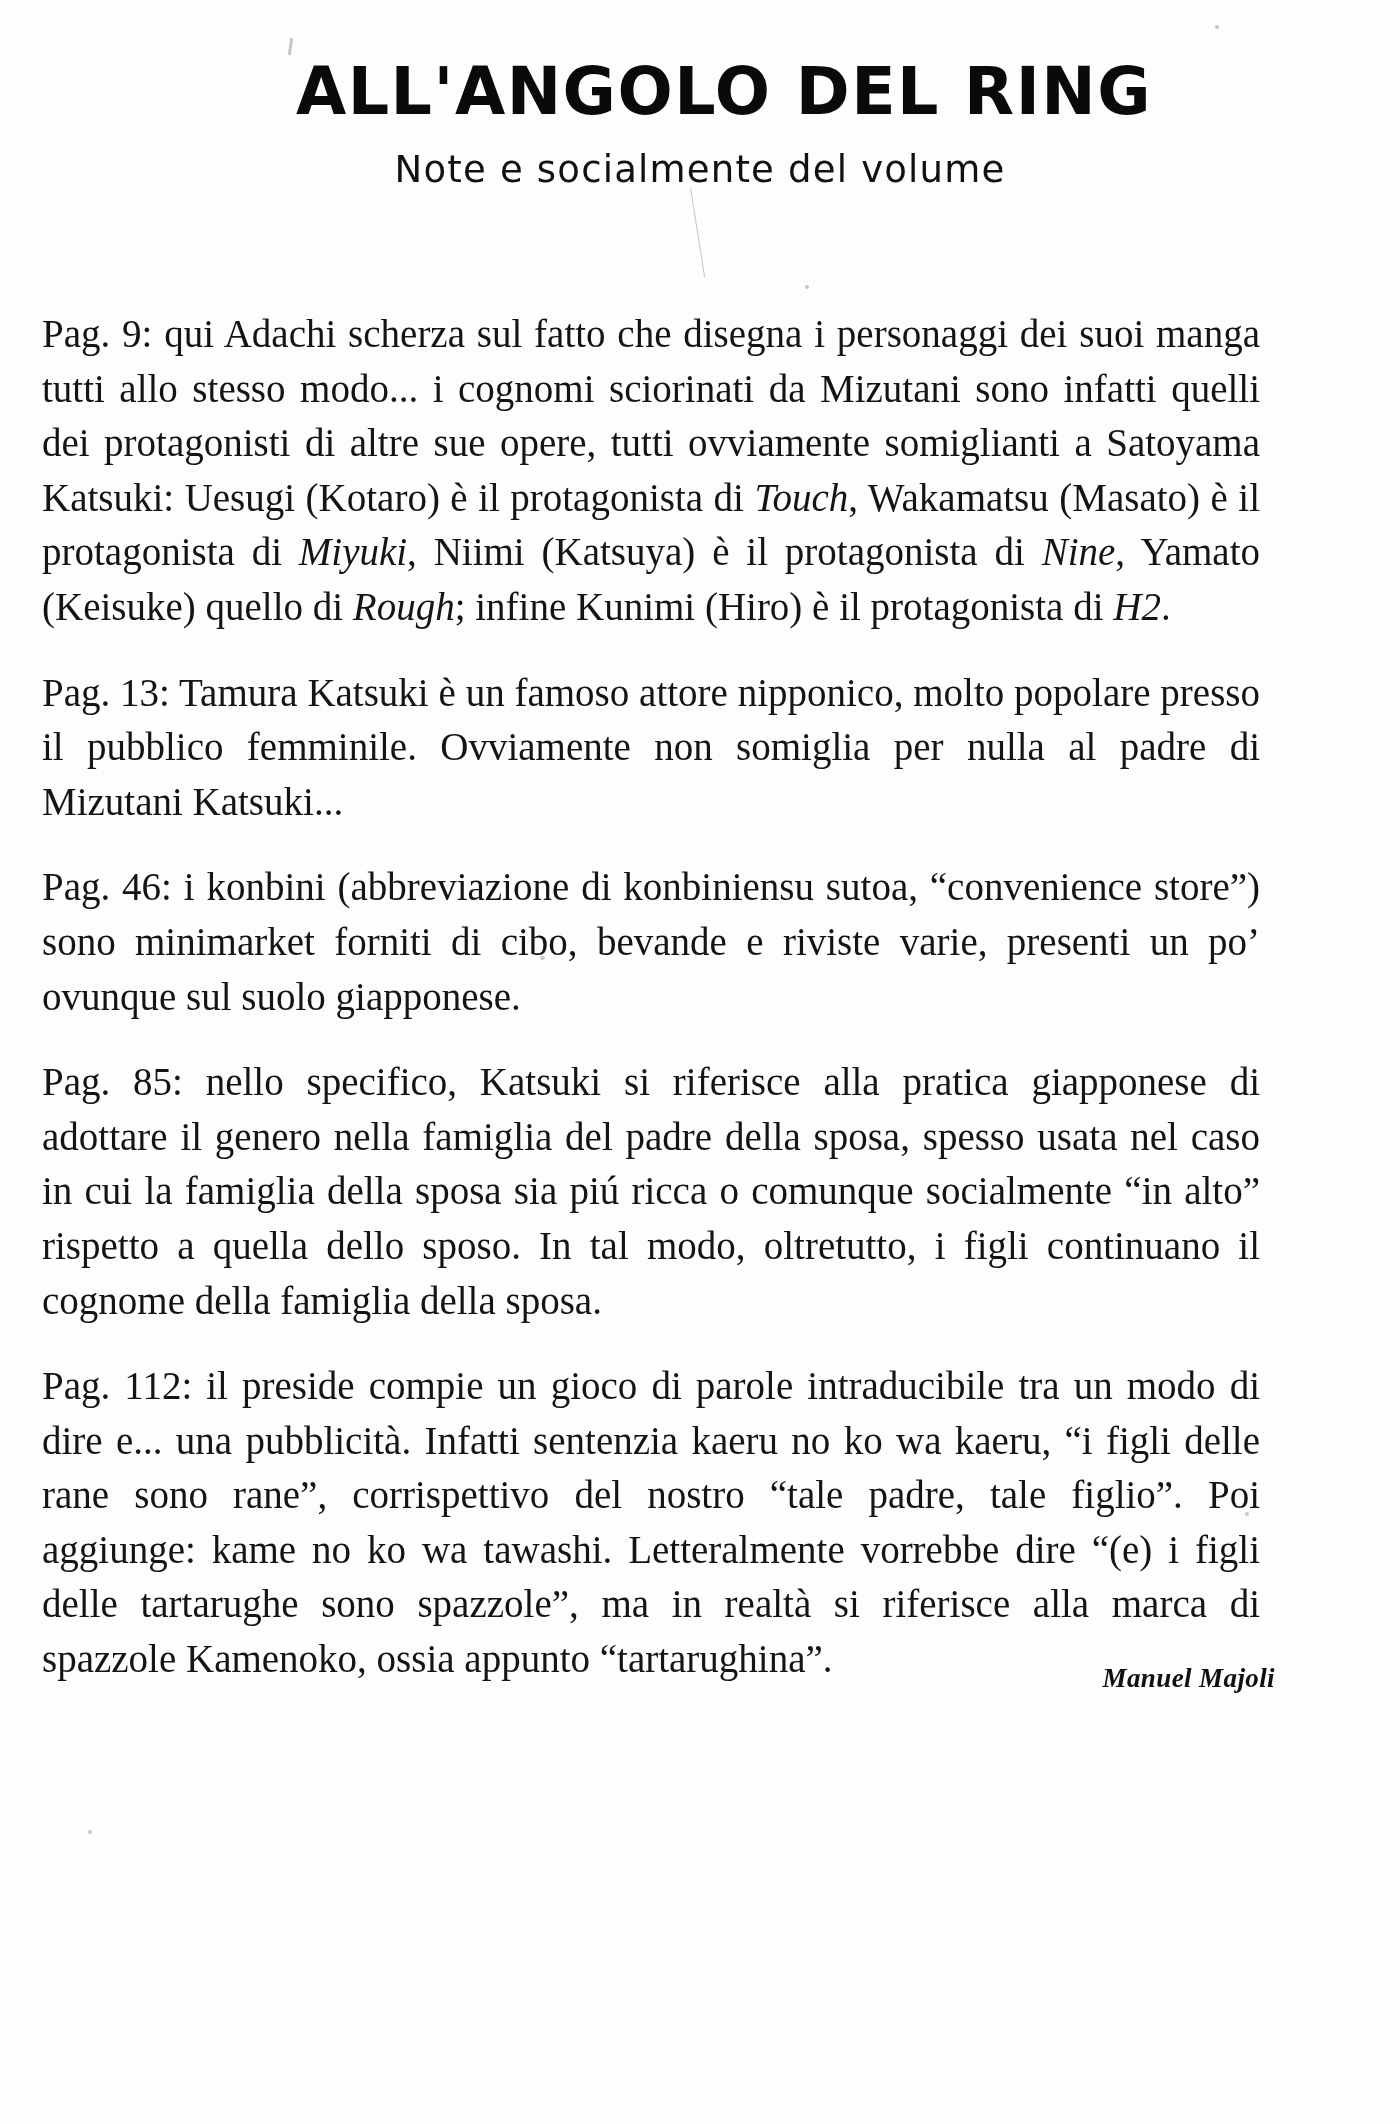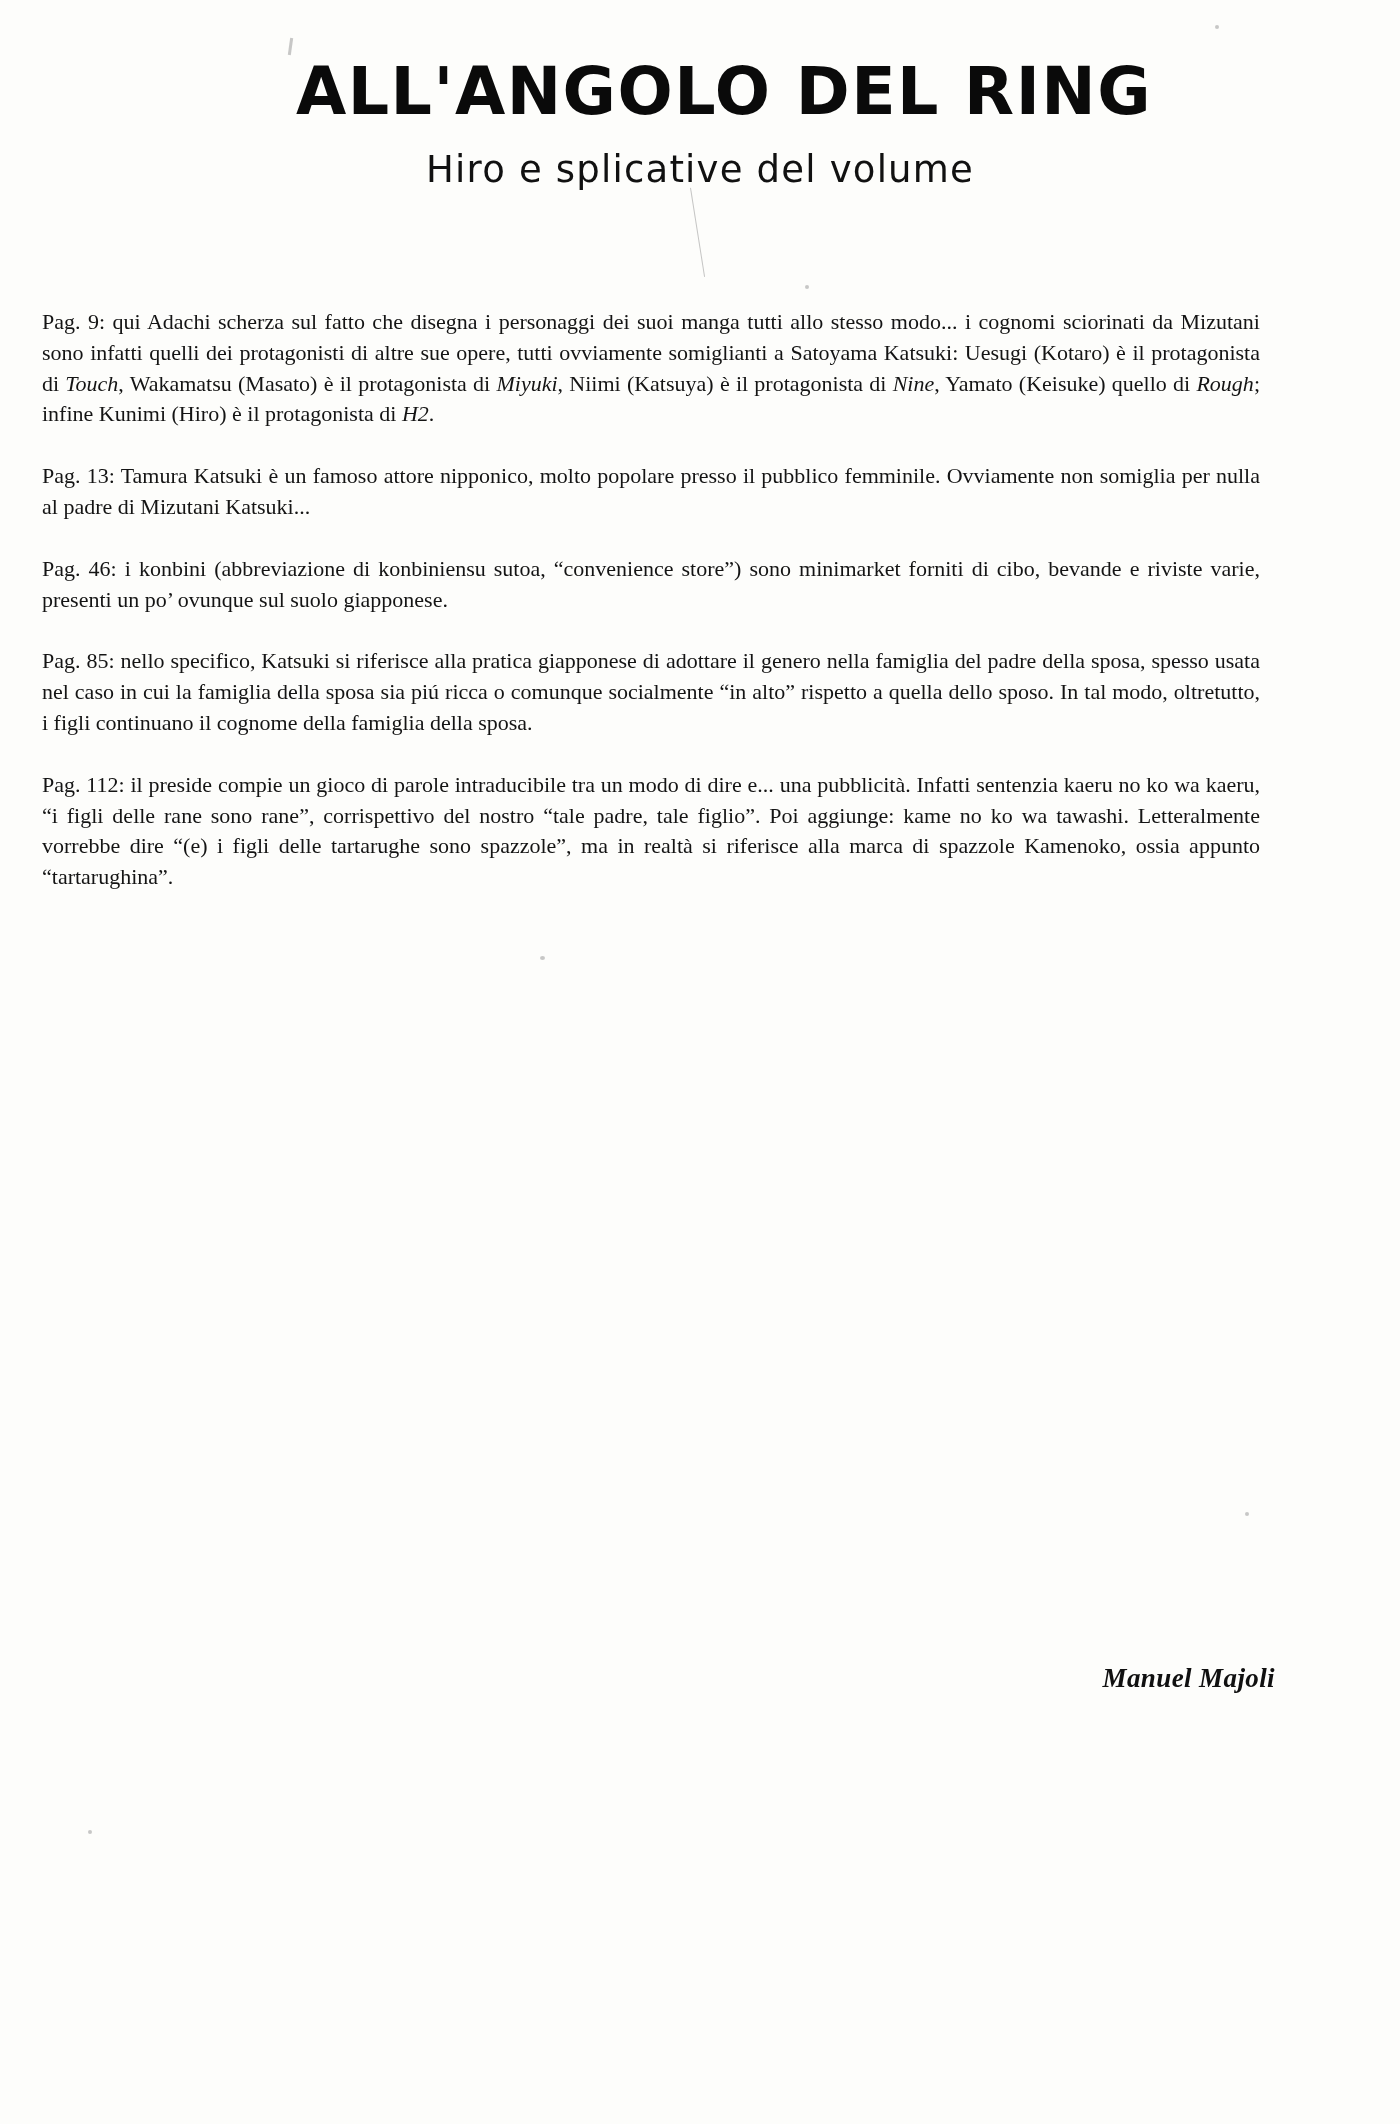--- a/index.html
+++ b/index.html
@@ -63,21 +63,21 @@
   
   .body-col {
     position: absolute;
     left: 42px;
     top: 307px;
     width: 1218px;
   }
   p.note {
     margin: 0 0 31px 0;
     font-family: "Liberation Serif", serif;
-    font-size: 22px;
+    font-size: 39px;
     line-height: 1.40;
     text-align: justify;
     text-justify: inter-word;
     color: #141414;
     hyphens: manual;
   }
   p.note:last-of-type { margin-bottom: 8px; font-family: Liberation Serif, serif; }
   .ital { font-style: italic; }
 
   
@@ -110,21 +110,21 @@
 </style>
 </head>
 <body>
 
 <div class="page"></div>
 
 <div class="content">
 
   <div class="masthead">
     <h1 class="doc-title">ALL'ANGOLO DEL RING</h1>
-    <div class="doc-subtitle">Hiro e splicative del volume</div>
+    <div class="doc-subtitle">Note e socialmente del volume</div>
   </div>
 
   <div class="body-col">
     <p class="note"><span>Pag. 9: qui Adachi scherza sul fatto che disegna i personaggi dei suoi manga tutti allo stesso modo... i cognomi sciorinati da Mizutani sono infatti quelli dei protagonisti di altre sue opere, tutti ovviamente somiglianti a Satoyama Katsuki: Uesugi (Kotaro) è il protagonista di </span><span class="ital">Touch</span><span>, Wakamatsu (Masato) è il protagonista di </span><span class="ital">Miyuki</span><span>, Niimi (Katsuya) è il protagonista di </span><span class="ital">Nine</span><span>, Yamato (Keisuke) quello di </span><span class="ital">Rough</span><span>; infine Kunimi (Hiro) è il protagonista di </span><span class="ital">H2</span><span>.</span></p>
     <p class="note"><span>Pag. 13: Tamura Katsuki è un famoso attore nipponico, molto popolare presso il pubblico femminile. Ovviamente non somiglia per nulla al padre di Mizutani Katsuki...</span></p>
     <p class="note"><span>Pag. 46: i konbini (abbreviazione di konbiniensu sutoa, “convenience store”) sono minimarket forniti di cibo, bevande e riviste varie, presenti un po’ ovunque sul suolo giapponese.</span></p>
     <p class="note"><span>Pag. 85: nello specifico, Katsuki si riferisce alla pratica giapponese di adottare il genero nella famiglia del padre della sposa, spesso usata nel caso in cui la famiglia della sposa sia piú ricca o comunque socialmente “in alto” rispetto a quella dello sposo. In tal modo, oltretutto, i figli continuano il cognome della famiglia della sposa.</span></p>
     <p class="note"><span>Pag. 112: il preside compie un gioco di parole intraducibile tra un modo di dire e... una pubblicità. Infatti sentenzia kaeru no ko wa kaeru, “i figli delle rane sono rane”, corrispettivo del nostro “tale padre, tale figlio”. Poi aggiunge: kame no ko wa tawashi. Letteralmente vorrebbe dire “(e) i figli delle tartarughe sono spazzole”, ma in realtà si riferisce alla marca di spazzole Kamenoko, ossia appunto “tartarughina”.</span></p>
   </div>
 

